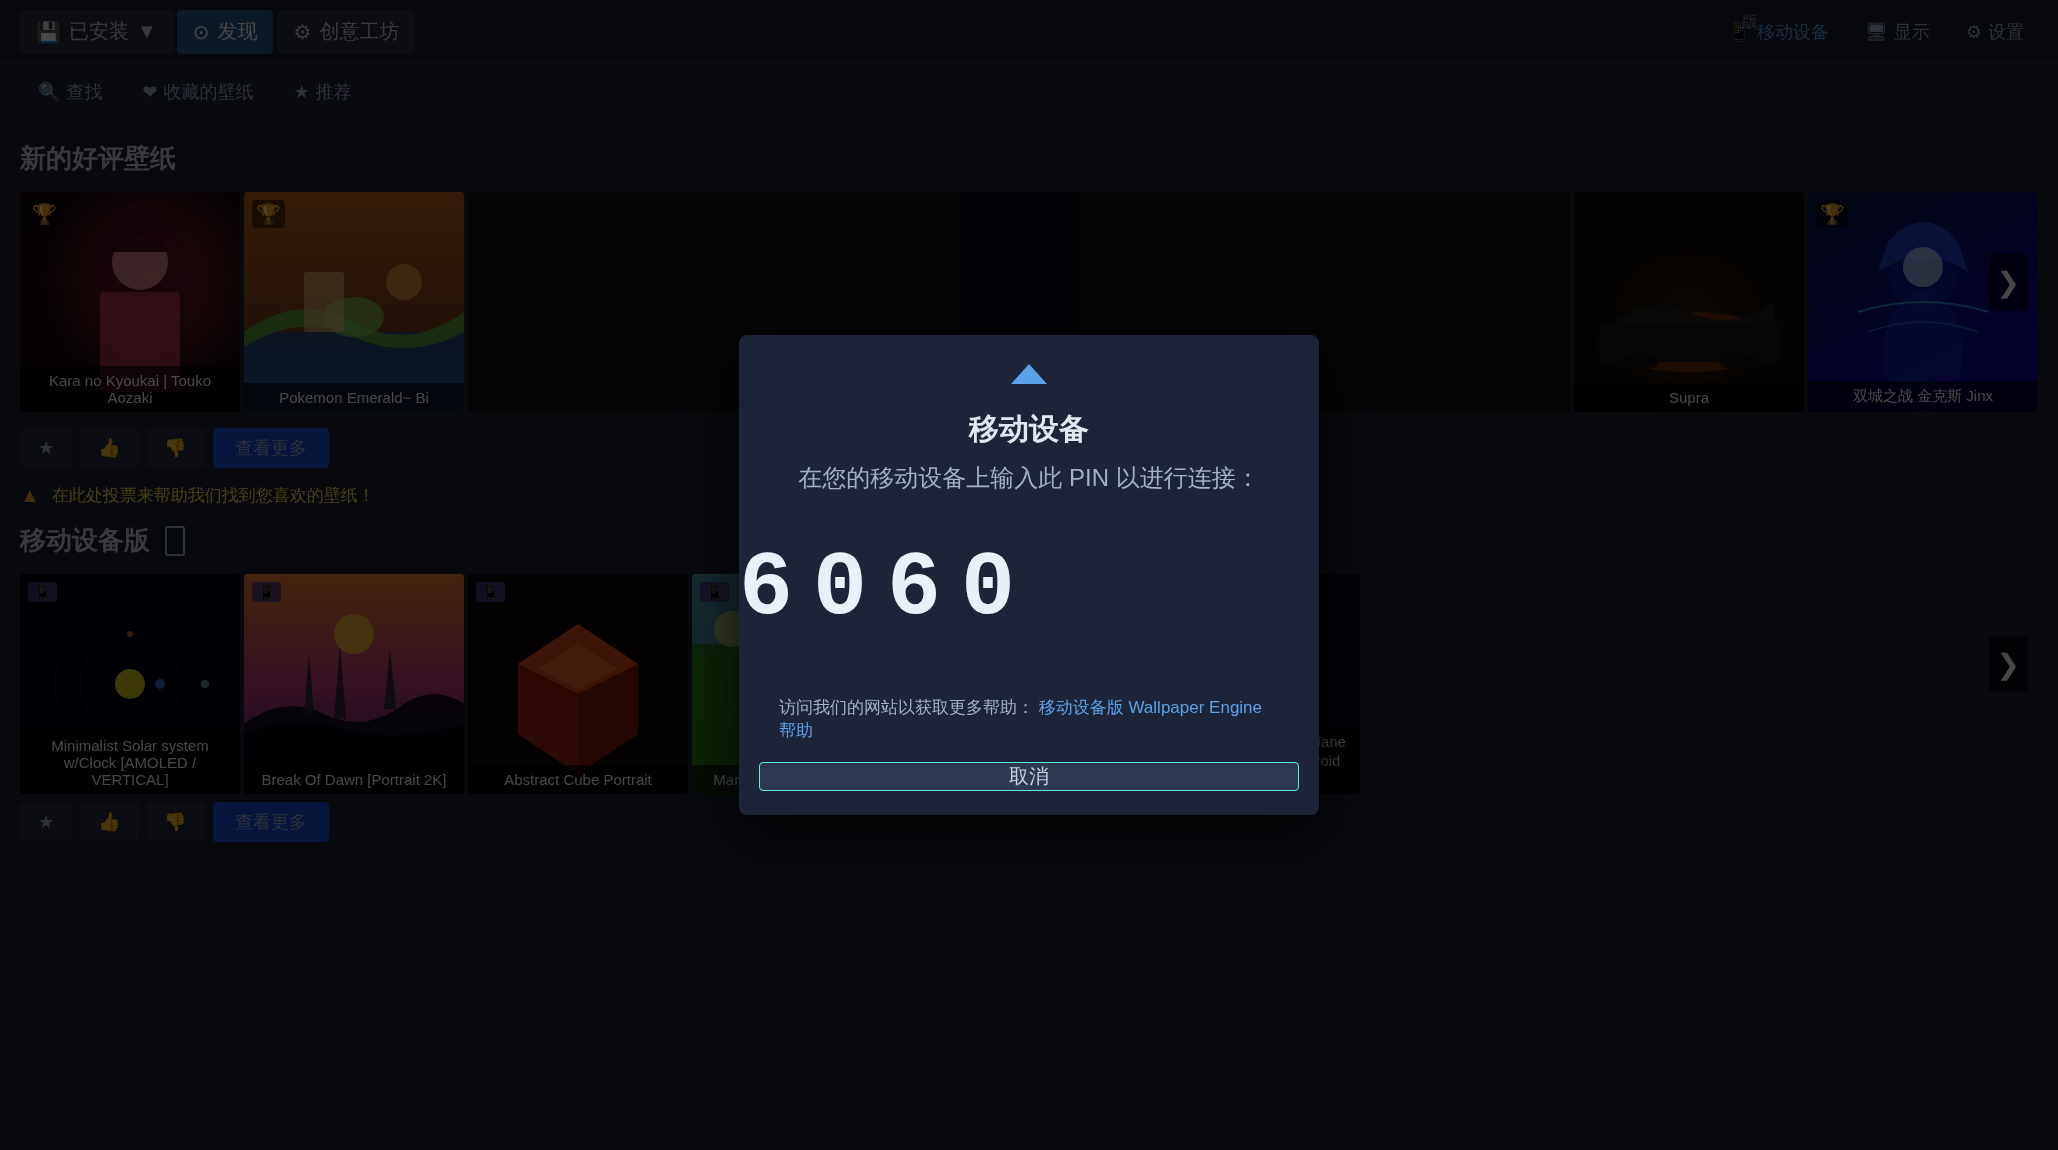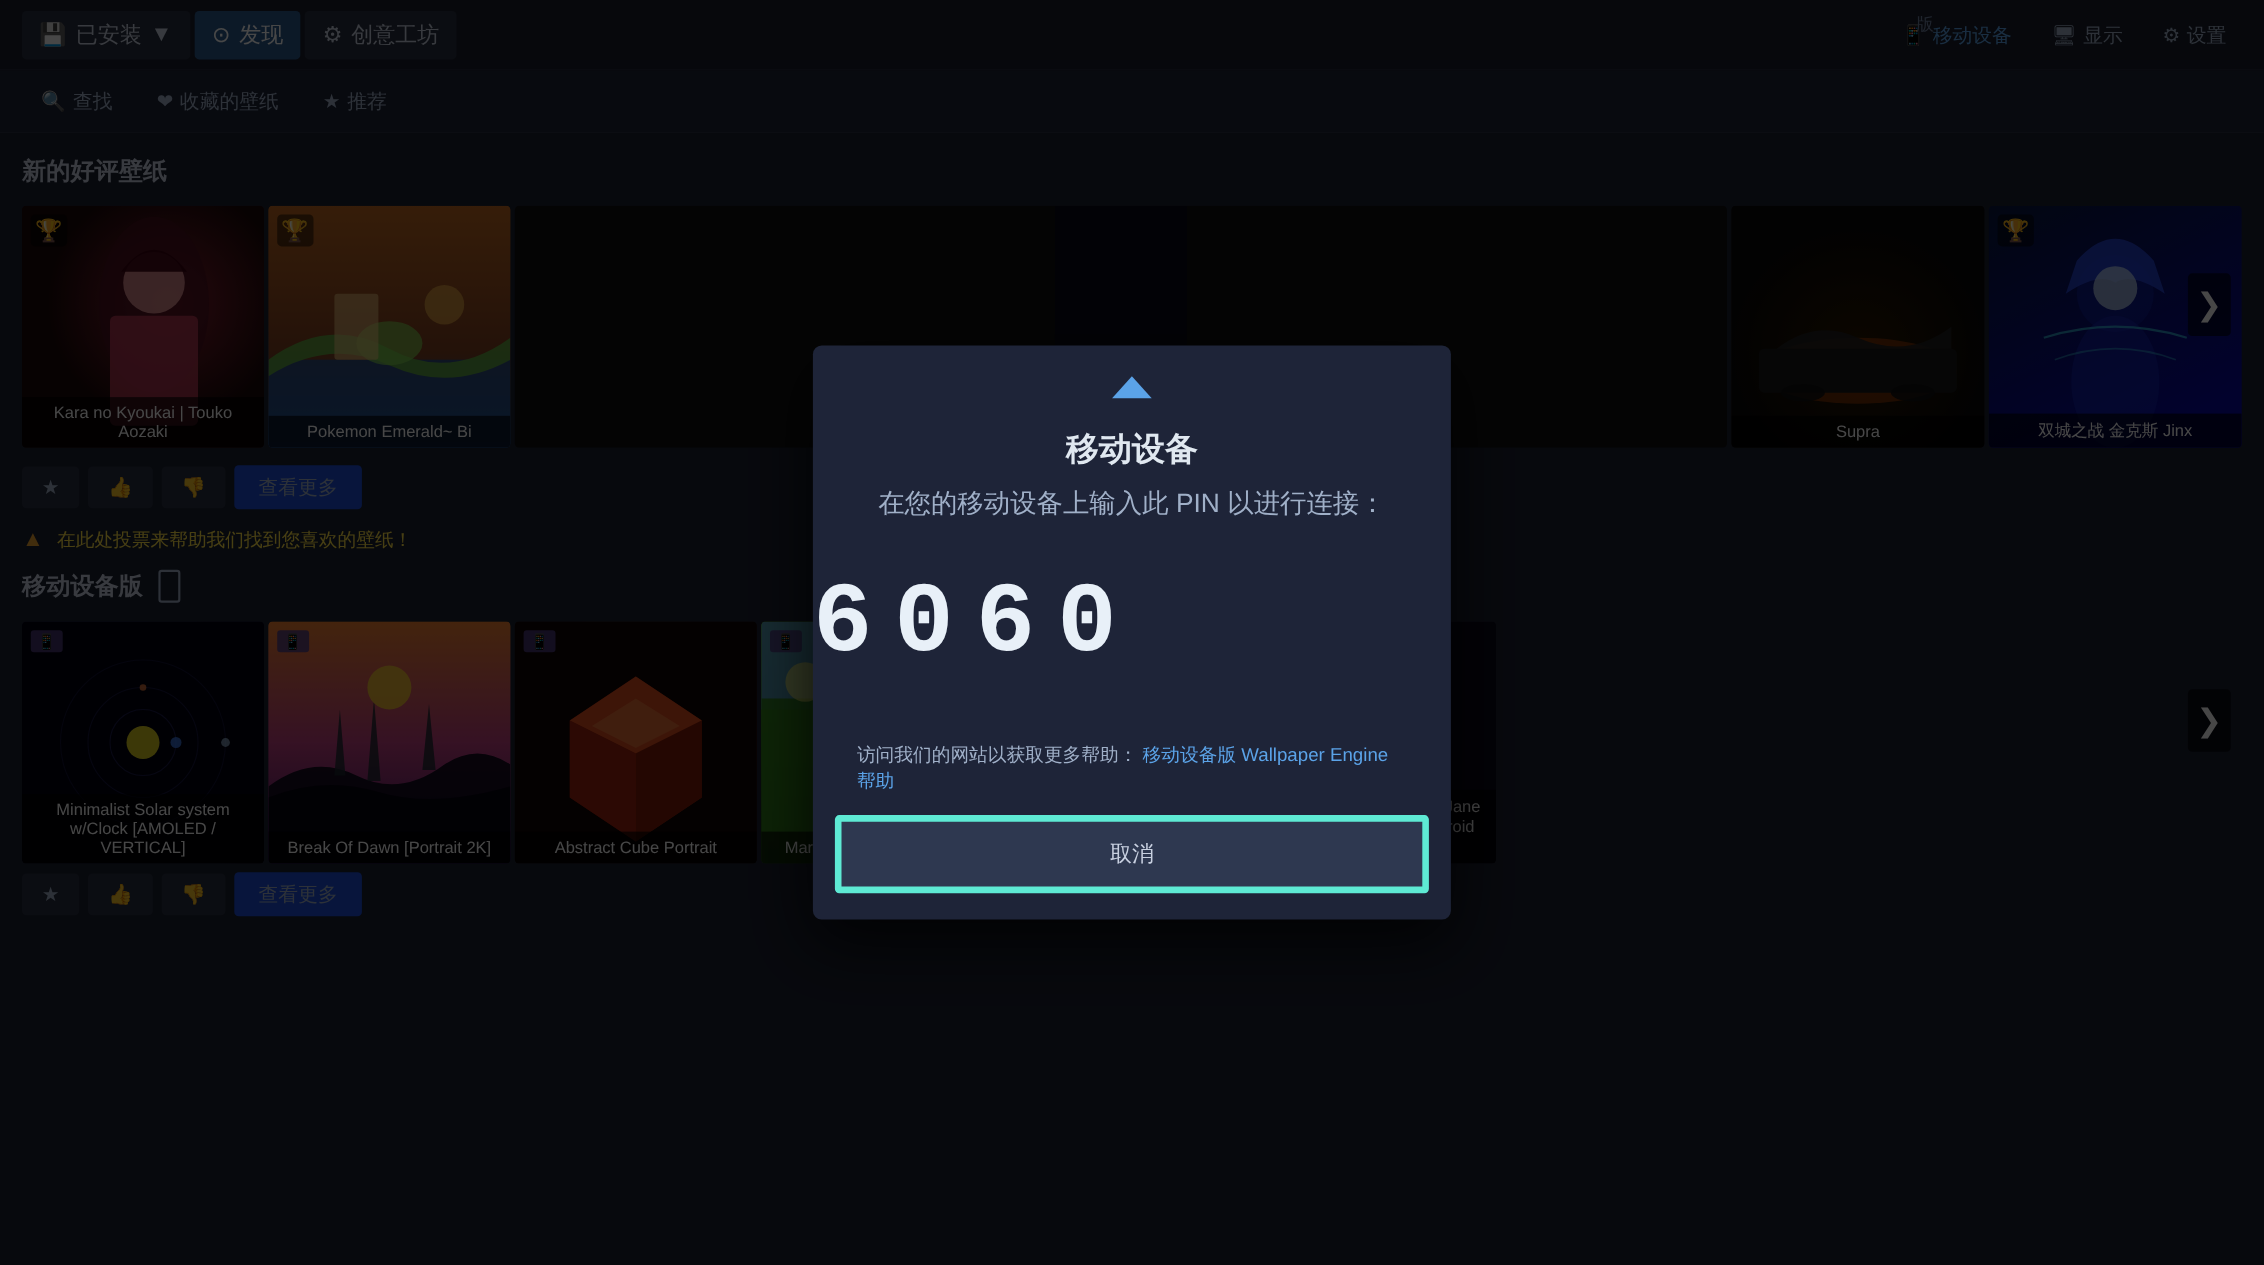--- a/index.html
+++ b/index.html
@@ -97,21 +97,21 @@
     }
 
     
     .content {
       padding: 20px;
       overflow: hidden;
     }
 
     .section-title {
       color: #c8d0e0;
-      font-size: 22px;
+      font-size: 26px;
       margin-bottom: 16px;
       font-weight: 600;
     }
 
     
     .wallpaper-row {
       display: flex;
       gap: 4px;
       margin-bottom: 16px;
       height: 220px;
@@ -291,23 +291,22 @@
 
     .modal-help a {
       color: #5ba3e8;
       text-decoration: none;
     }
 
     .modal-cancel {
       display: block;
       width: calc(100% - 40px);
       margin: 0 20px 24px;
-      padding: 16px;
       background: #2e3850;
-      border: 6px solid #5eead4;
+      border: 1px solid #5eead4;
       color: #c8d0e0;
       font-size: 20px;
       cursor: pointer;
       border-radius: 4px;
       text-align: center;
     }
 
     
     .version-text {
       position: absolute;

